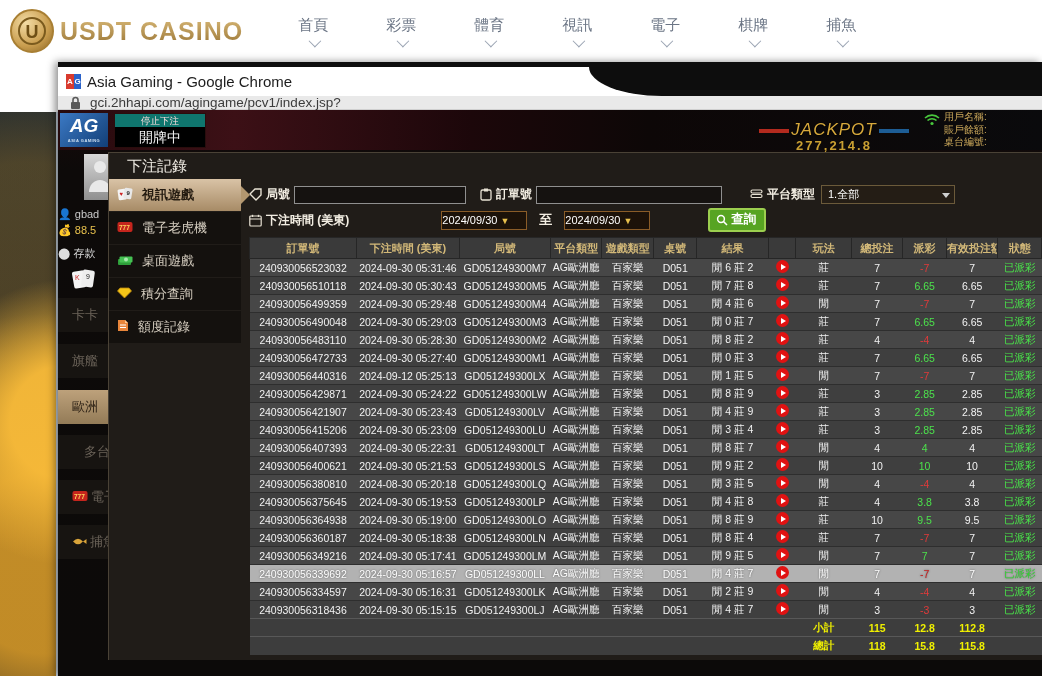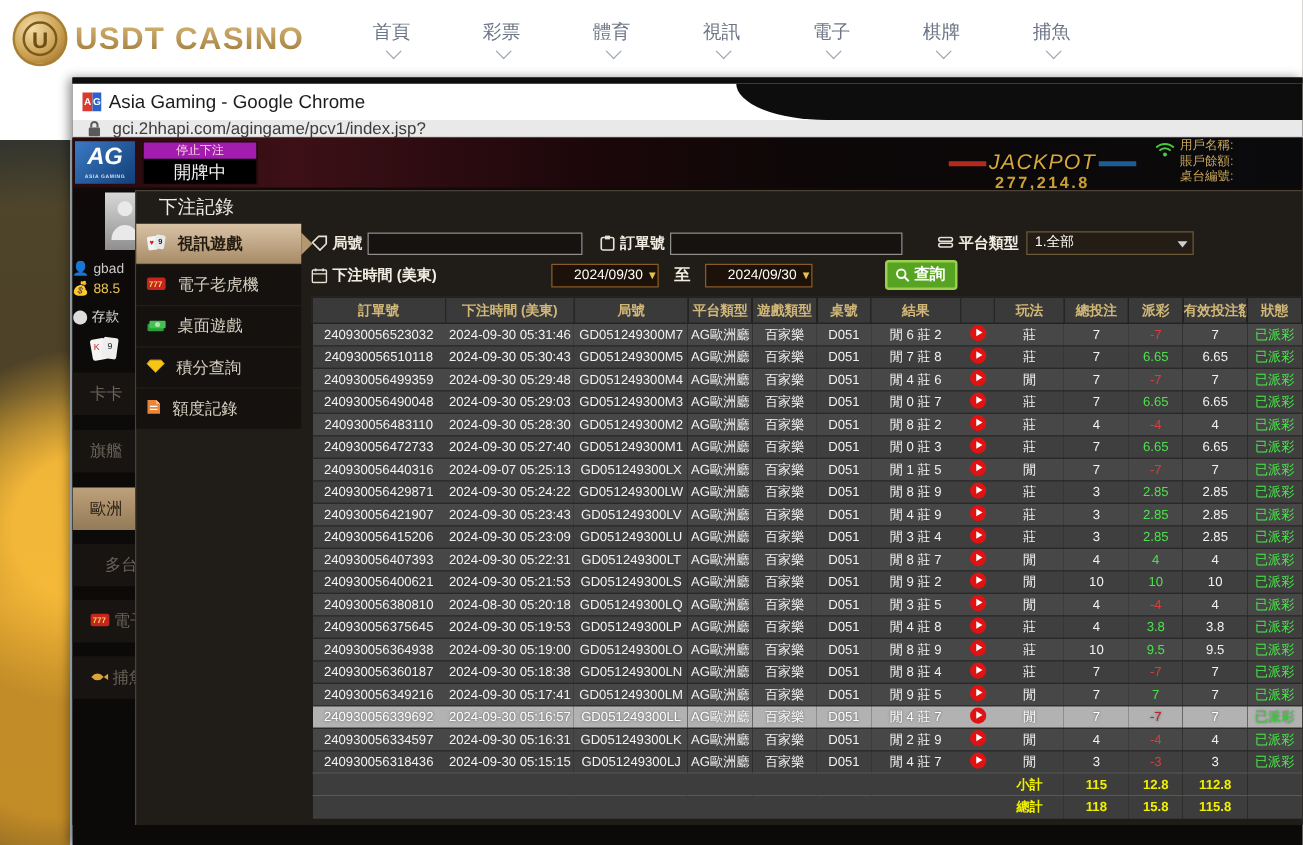--- a/index.html
+++ b/index.html
@@ -48,21 +48,21 @@
 
   
   .page { height:550px; position:relative; overflow:hidden;
     background:linear-gradient(180deg,#16090a,#0d0a09 60px,#0c0a09); }
   .ag-header { height:40px; display:flex; align-items:center; position:relative;
     background:linear-gradient(90deg,#260a0d,#3c1016 18%,#1c070a 42%,#0d0707 60%,#0a0a0c 100%); }
   .ag-logo { width:48px; height:34px; margin:0 6px 0 2px; background:linear-gradient(135deg,#3b79c4,#123f77);
     color:#fff; font-weight:bold; font-style:italic; text-align:center; line-height:26px; font-size:19px; flex:0 0 auto; }
   .ag-logo small { display:block; font-size:4px; line-height:4px; font-style:normal; color:#cfe0f2; letter-spacing:.5px; }
   .table-status { width:92px; flex:0 0 auto; text-align:center; background:#000; border:1px solid #2a0d0d; }
-  .ts-top { background:#a21caf; color:#ffdede; font-size:9.5px; line-height:13px; }
+  .ts-top { background:#0f766e; color:#ffdede; font-size:9.5px; line-height:13px; }
   .ts-bot { color:#f2f2f2; font-size:14px; line-height:20px; }
   .ag-spacer { flex:1; }
   .jackpot { flex:0 0 auto; width:180px; text-align:center; position:relative; top:6px; }
   .jp-word { font-size:17px; font-weight:normal; font-style:italic; letter-spacing:1px; color:#d7a93c;
     text-shadow:0 1px 2px #000; display:inline-block; position:relative; padding:0 14px; }
   .jp-word:before { content:""; position:absolute; left:-18px; top:9px; width:30px; height:4px; background:#b32a1e; }
   .jp-word:after  { content:""; position:absolute; right:-18px; top:9px; width:30px; height:4px; background:#1d5d95; }
   .jp-num { font-size:13px; font-weight:bold; color:#caa032; letter-spacing:2px; line-height:12px; }
   .user-info { flex:0 0 auto; width:118px; overflow:hidden; font-size:10px; color:#caa75a;
     line-height:12.5px; white-space:nowrap; display:flex; gap:4px; }
@@ -97,21 +97,21 @@
 
   .filter-row { display:flex; align-items:center; margin-top:4px; }
   .flabel { color:#f2ede2; font-size:12px; font-weight:bold; display:flex; align-items:center; gap:4px; white-space:nowrap; }
   .tinput { width:172px; height:18px; background:#151210; border:1px solid #8f8f8f; margin:0 14px 0 4px; }
   .tinput2 { width:186px; }
   .select { width:134px; height:19px; background:#241d15; border:1px solid #6b5a3a; color:#fff;
     font-size:11px; line-height:17px; padding:0 14px 0 6px; position:relative; margin-left:6px; cursor:pointer; }
   .select:after { content:""; position:absolute; right:4px; top:7px;
     border-top:5px solid #cfcfcf; border-left:4px solid transparent; border-right:4px solid transparent; }
   .datebox { width:86px; height:19px; background:#1c1209; border:1px solid #8a5c28; color:#fff;
-    font-size:11px; line-height:17px; text-align:right; cursor:pointer; white-space:nowrap; }
+    font-size:11px; line-height:17px; text-align:left; cursor:pointer; white-space:nowrap; }
   .datebox .dar { color:#e8c14d; font-size:9px; }
   .to-label { color:#f2ede2; font-size:13px; font-weight:bold; margin:0 12px; }
   .search-btn { margin-left:58px; background:#57a422; border:2px solid #9ccf4f; border-radius:3px;
     color:#fff; font-size:12.5px; font-weight:bold; padding:1px 8px 2px 6px; display:flex; align-items:center; gap:3px; cursor:pointer; }
 
   
   table { width:100%; border-collapse:collapse; margin-top:5px; table-layout:fixed; }
   th { background:#3a3a3a; color:#d2b878; font-size:11px; font-weight:bold; height:21px;
     border:1px solid #262626; white-space:nowrap; overflow:hidden; }
   td { height:18px; text-align:center; color:#f2f2f2; font-size:10.5px; white-space:nowrap; overflow:hidden;
@@ -480,21 +480,21 @@
                     <td>閒 0 莊 3</td>
                     <td><span class="play-btn"></span></td>
                     <td>莊</td>
                     <td>7</td>
                     <td class="pos">6.65</td>
                     <td>6.65</td>
                     <td class="status">已派彩</td>
                   </tr>
                   <tr class="r-even">
                     <td>240930056440316</td>
-                    <td>2024-09-07 05:25:13</td>
+                    <td>2024-09-12 05:25:13</td>
                     <td>GD051249300LX</td>
                     <td>AG歐洲廳</td>
                     <td>百家樂</td>
                     <td>D051</td>
                     <td>閒 1 莊 5</td>
                     <td><span class="play-btn"></span></td>
                     <td>閒</td>
                     <td>7</td>
                     <td class="neg">-7</td>
                     <td>7</td>

